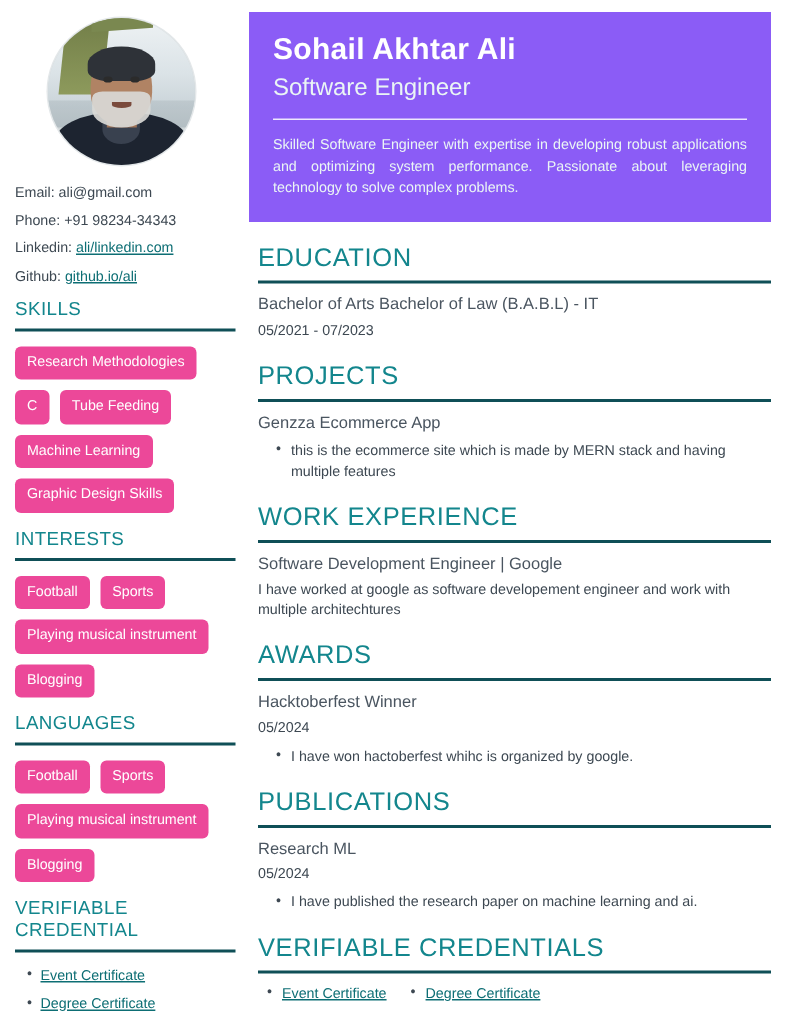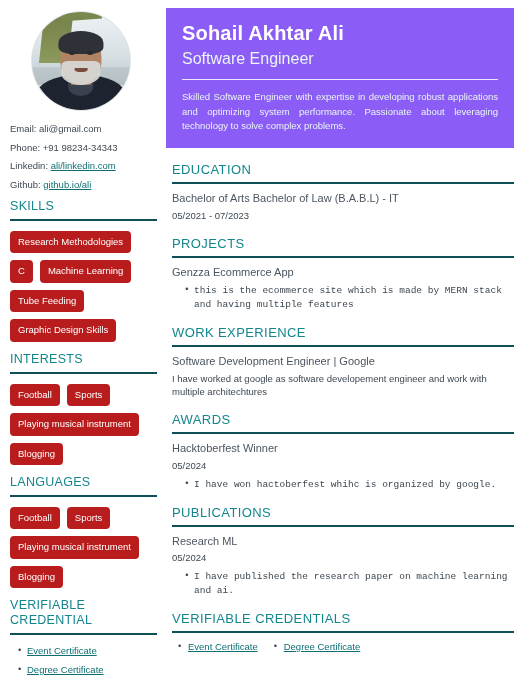--- a/index.html
+++ b/index.html
@@ -149,21 +149,21 @@
     width: 147px;
     margin-left: 2px;
   }
   .pill-wrap {
     display: flex;
     flex-wrap: wrap;
     gap: 7px 7px;
     padding-left: 2px;
   }
   .pill {
-    background: #b91c1c;
+    background: #ec4899;
     color: #ffffff;
     font-size: 9.5px;
     line-height: 1;
     padding: 6px 8px 7px 8px;
     border-radius: 4px;
     white-space: nowrap;
   }
   .cred-list {
     list-style: none;
     padding-left: 10px;
@@ -218,21 +218,21 @@
   }
   .banner-summary {
     font-size: 9.5px;
     line-height: 1.55;
     color: #eaf5f5;
     text-align: justify;
   }
 
   .section { margin-bottom: 2px; }
   .sec-heading {
-    font-size: 13px;
+    font-size: 17px;
     color: #13868d;
     letter-spacing: .4px;
     font-weight: 400;
     padding-left: 6px;
   }
   .sec-rule {
     height: 2px;
     background: #0f4f57;
     margin: 5px 0 8px 6px;
   }
@@ -257,21 +257,20 @@
     list-style: none;
     margin-top: 5px;
     padding-left: 12px;
   }
   .bullets li {
     position: relative;
     font-size: 9.5px;
     line-height: 1.45;
     padding-left: 10px;
     margin-bottom: 2px;
-    font-family: Liberation Mono, monospace;
   }
   .bullets li::before {
     content: "•";
     position: absolute;
     left: 0; top: -1px;
   }
   .inline-cred {
     list-style: none;
     display: flex;
     gap: 16px;
@@ -336,22 +335,22 @@
         <a href="#">github.io/ali</a>
       </div>
     </div>
 
     <div class="side-section">
       <div class="side-heading">SKILLS</div>
       <div class="side-rule"></div>
       <div class="pill-wrap">
         <span class="pill">Research Methodologies</span>
         <span class="pill">C</span>
+        <span class="pill">Tube Feeding</span>
         <span class="pill">Machine Learning</span>
-        <span class="pill">Tube Feeding</span>
         <span class="pill">Graphic Design Skills</span>
       </div>
     </div>
 
     <div class="side-section">
       <div class="side-heading">INTERESTS</div>
       <div class="side-rule"></div>
       <div class="pill-wrap">
         <span class="pill">Football</span>
         <span class="pill">Sports</span>

